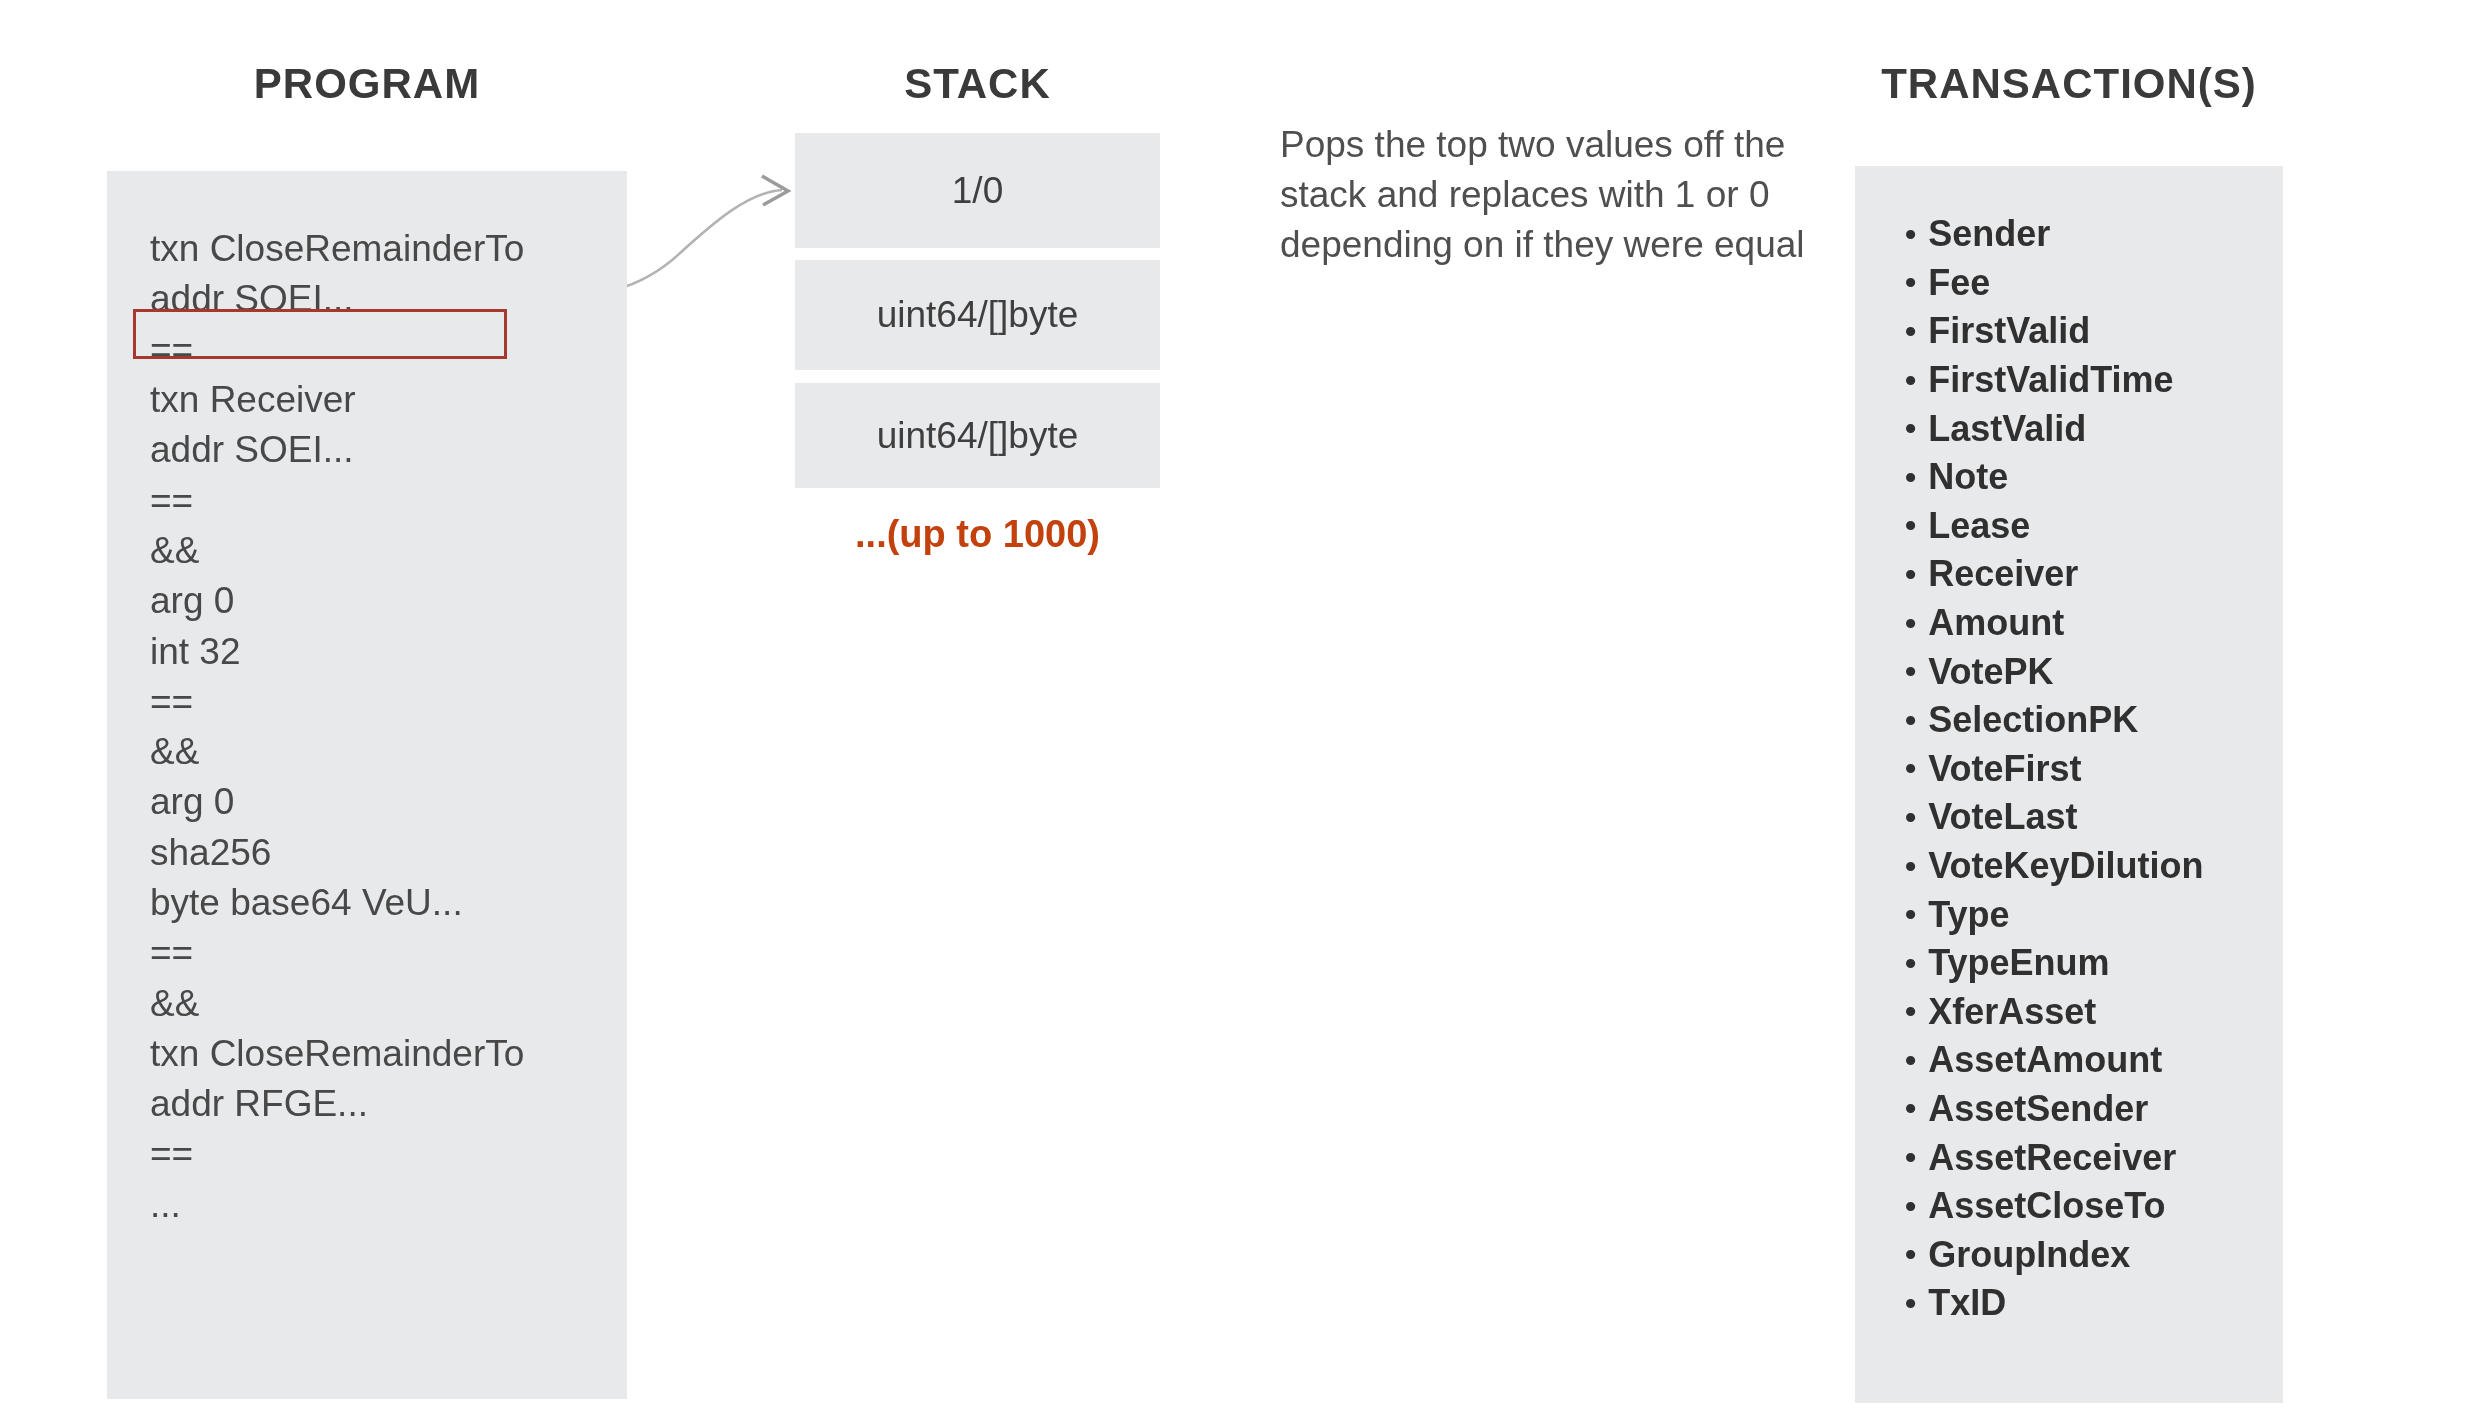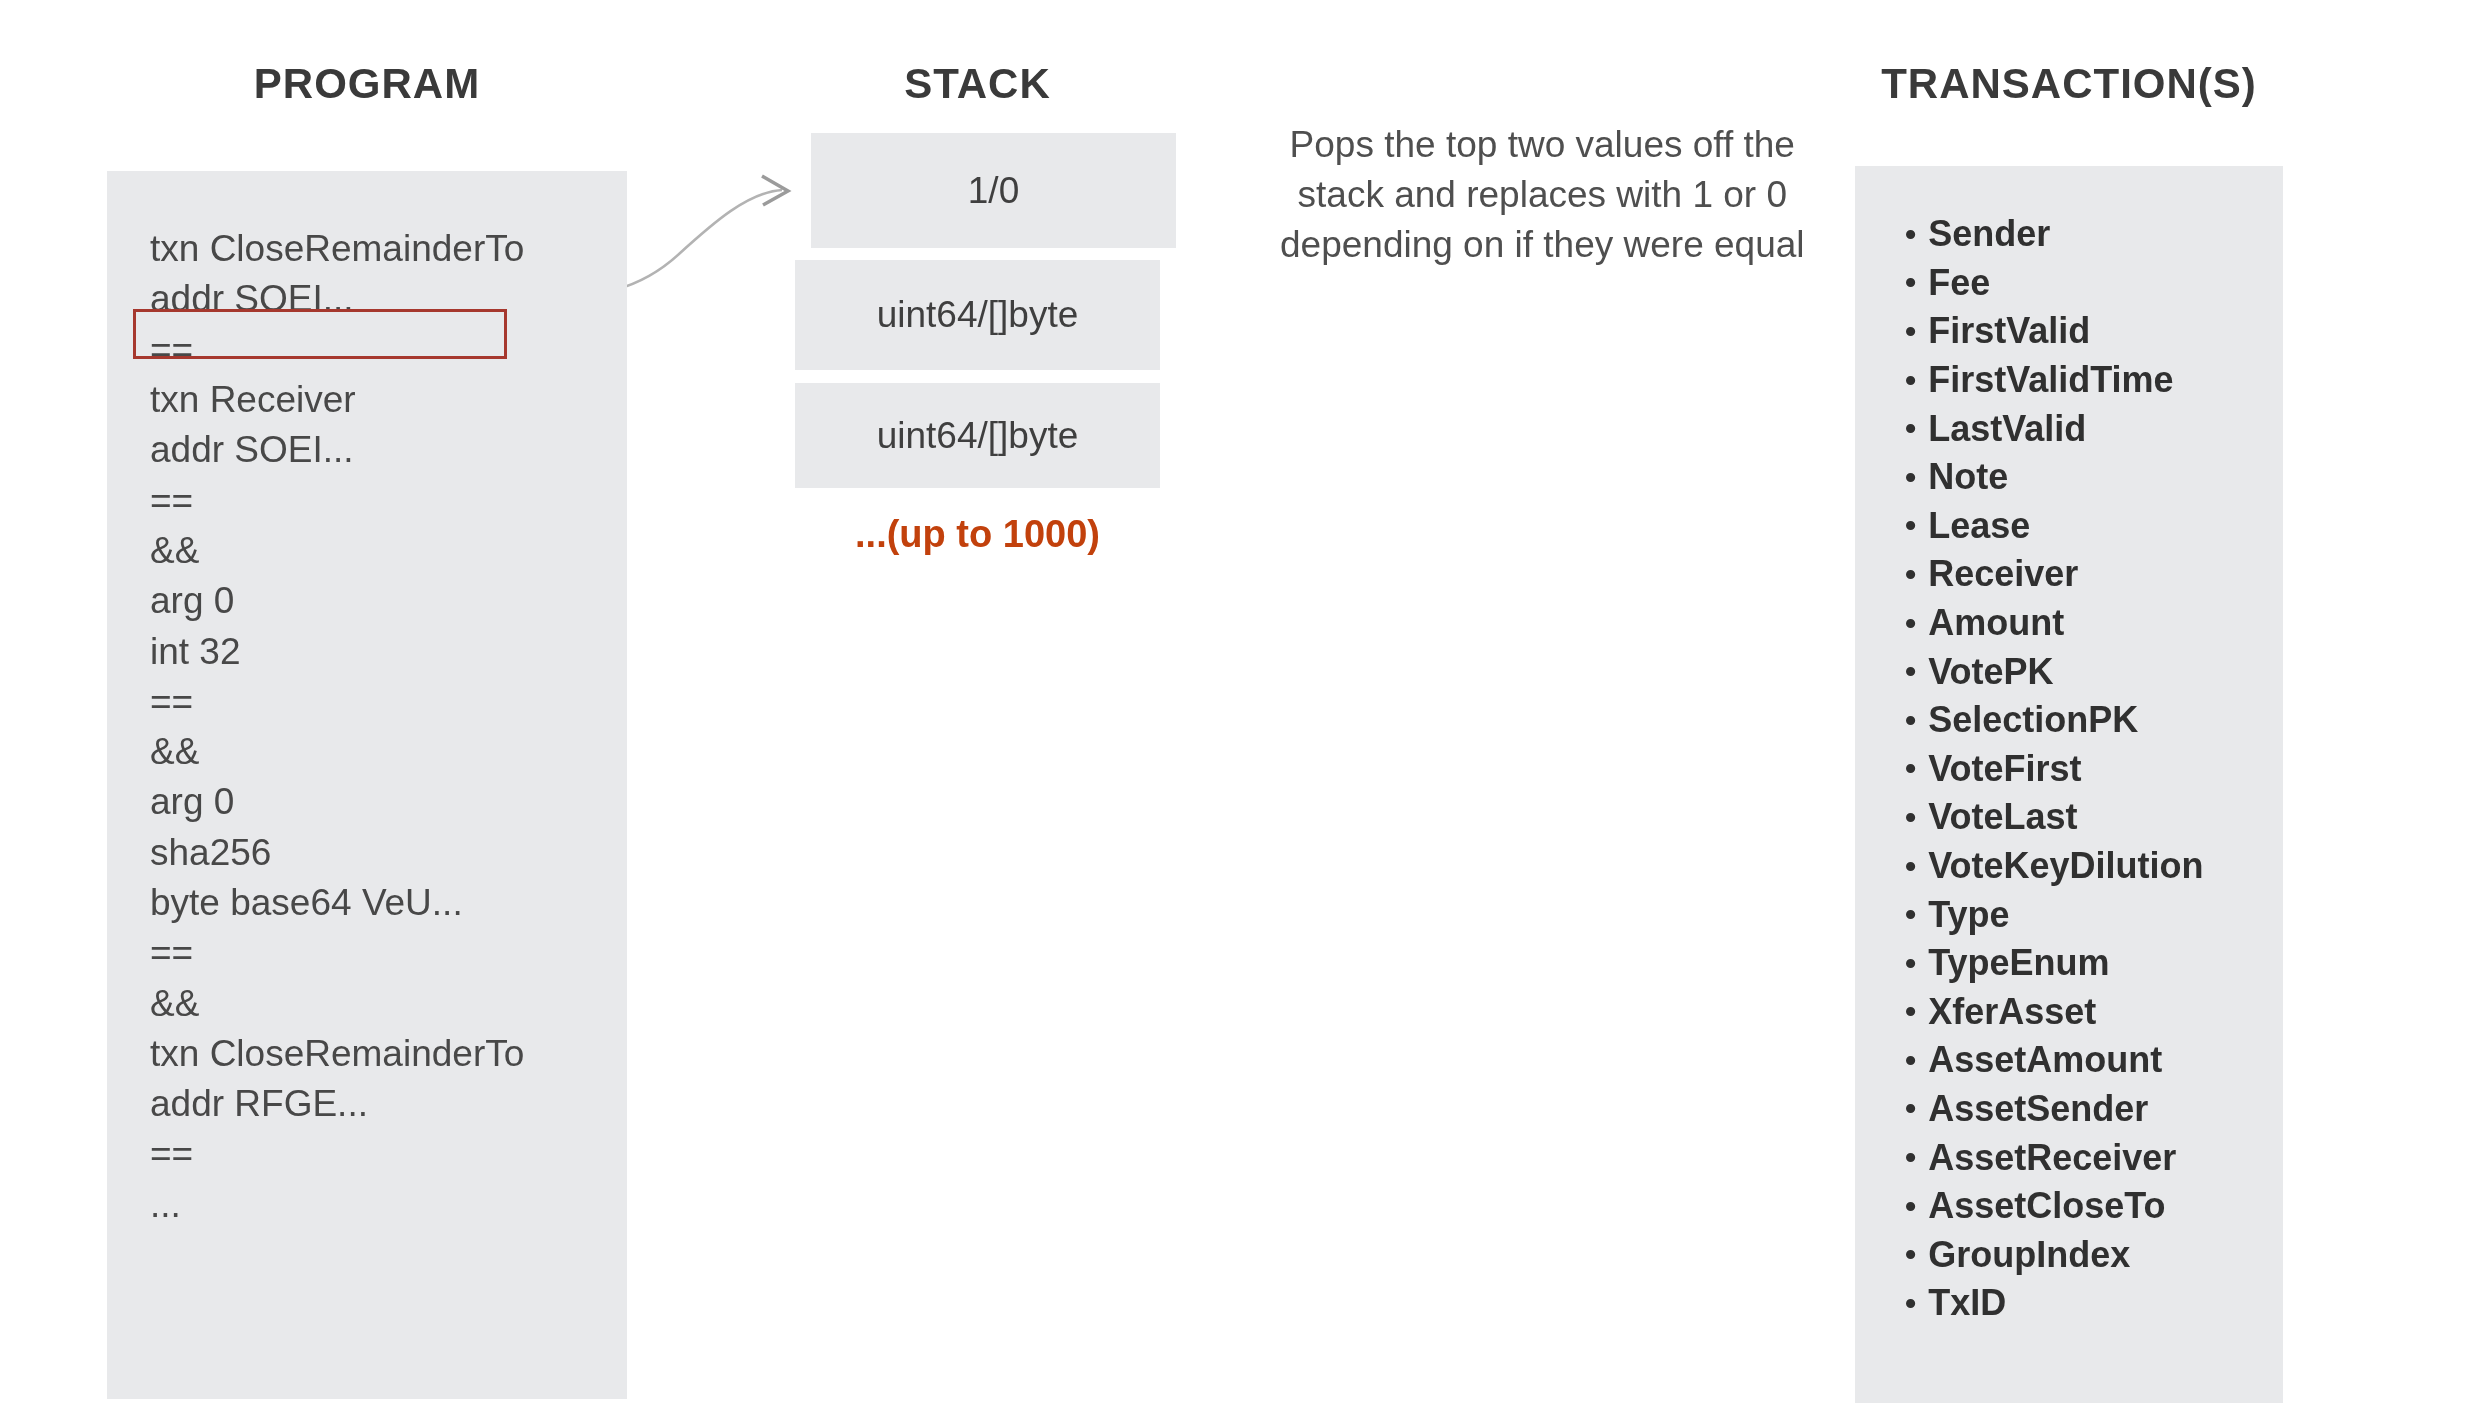--- a/index.html
+++ b/index.html
@@ -72,21 +72,21 @@
     position: absolute;
     left: 795px;
     width: 365px;
     background: #e8e9eb;
     display: flex;
     align-items: center;
     justify-content: center;
     font-size: 37px;
     color: #3f3f3f;
   }
-  #stack-box-0 { top: 133px; height: 115px; margin-left: 16px; }
+  #stack-box-0 { top: 133px; height: 115px; }
   #stack-box-1 { top: 260px; height: 110px; }
   #stack-box-2 { top: 383px; height: 105px; }
   #stack-note {
     position: absolute;
     left: 795px;
     top: 513px;
     width: 365px;
     text-align: center;
     font-size: 38px;
     font-weight: bold;
@@ -94,21 +94,20 @@
   }
 
   
   #description {
     position: absolute;
     left: 1280px;
     top: 120px;
     font-size: 37px;
     line-height: 50px;
     color: #4f4f4f;
-    text-align: center;
   }
 
   
   #tx-box {
     left: 1855px;
     top: 122px;
     width: 428px;
     height: 1237px;
     padding: 44px 0 0 50px;
   }

